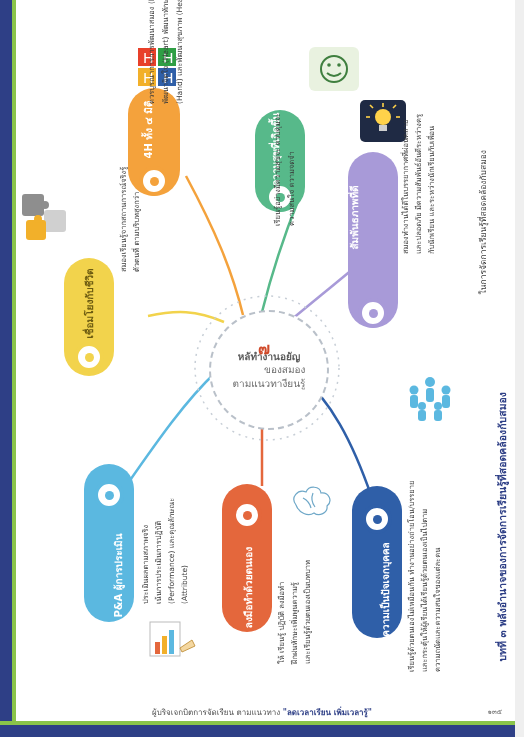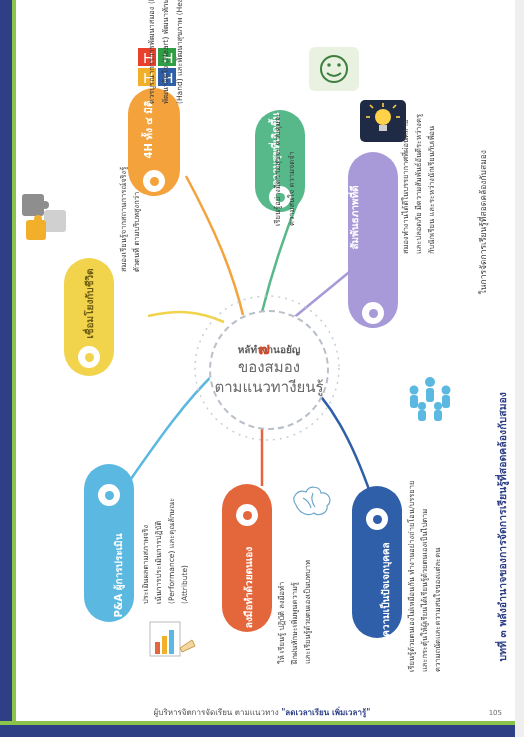--- a/index.html
+++ b/index.html
@@ -23,21 +23,21 @@
   .vert-head{position:absolute;right:30px;top:392px;transform-origin:right top;transform:rotate(-90deg);
              white-space:nowrap;font-size:10.5px;font-weight:bold;color:#2e3f86;}
   .vert-sub{position:absolute;right:48px;top:150px;transform-origin:right top;transform:rotate(-90deg);
             white-space:nowrap;font-size:8.5px;color:#3b3b3b;}
 
   
   .center{position:absolute;left:209px;top:310px;width:116px;height:116px;border-radius:50%;
           background:#ffffff;border:2px dashed #b9c0c9;display:flex;align-items:center;justify-content:center;}
   .center-inner{text-align:center;line-height:1.35;}
   .center-l1{font-size:10px;font-weight:bold;color:#5b5b5b;}
-  .center-l3{font-size:15px;color:#6a6a6a;}
+  .center-l3{font-size:10px;color:#6a6a6a;text-align:right;}
   .center-num{position:absolute;left:258px;top:336px;font-size:16px;font-weight:bold;color:#d04a2a;}
 
   
   svg.lines{position:absolute;left:0;top:0;width:524px;height:737px;}
 
   
   .pod{position:absolute;border-radius:40px;box-sizing:border-box;}
   .pod .ring{position:absolute;border-radius:50%;background:#fff;display:flex;align-items:center;justify-content:center;}
   .pod .ring i{display:block;border-radius:50%;}
   .pod .lbl{position:absolute;white-space:nowrap;font-size:10px;font-weight:bold;color:#fff;
@@ -228,17 +228,17 @@
       <div class="center-l3">ของสมอง</div>
       <div class="center-l3">ตามแนวทางียนรู้</div>
     </div>
   </div>
   <div class="center-num">๗</div>
 
   <div class="vert-head">บทที่ ๓ พลังอำนาจของการจัดการเรียนรู้ที่สอดคล้องกับสมอง</div>
   <div class="vert-sub">ในการจัดการเรียนรู้ที่สอดคล้องกับสมอง</div>
 
   <div class="footer">
-    <span class="footer-text">ผู้บริหารจิตการจัดเรียน ตามแนวทาง </span><span class="footer-text"><b>"ลดเวลาเรียน เพิ่มเวลารู้"</b></span>
-  </div>
-  <div class="pagenum">105</div>
+    <span class="footer-text">ผู้บริจเจกบิตการจัดเรียน ตามแนวทาง </span><span class="footer-text"><b>"ลดเวลาเรียน เพิ่มเวลารู้"</b></span>
+  </div>
+  <div class="pagenum">๑๓๕</div>
 
 </div>
 
 </body></html>

